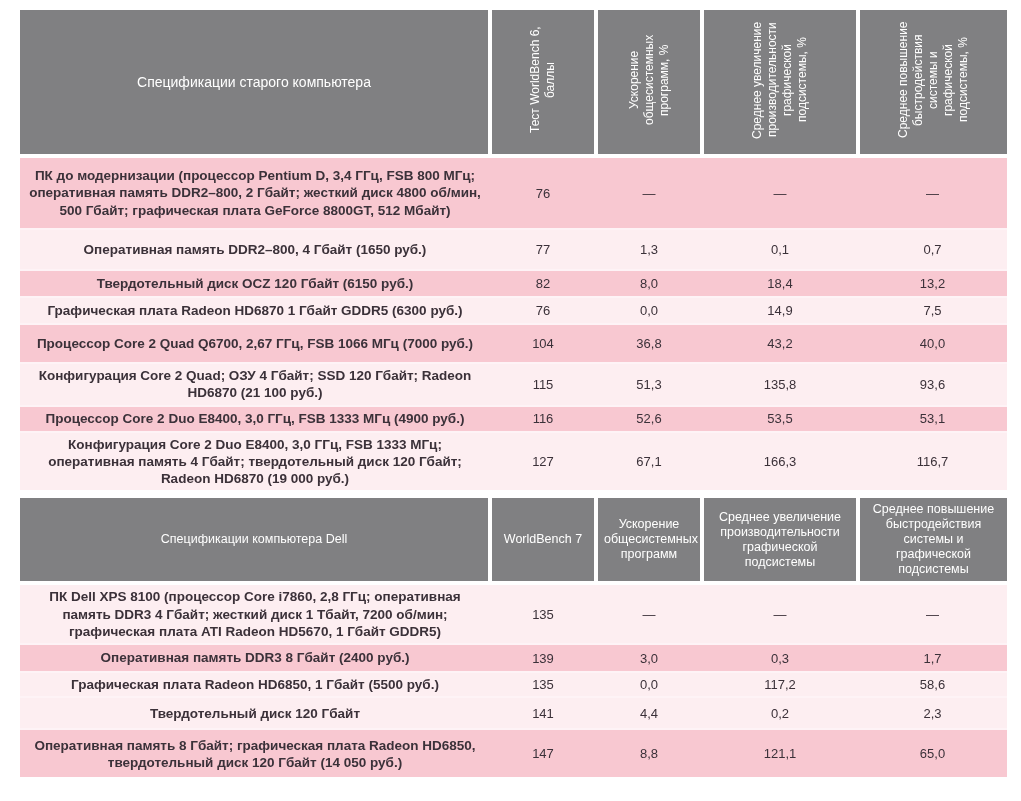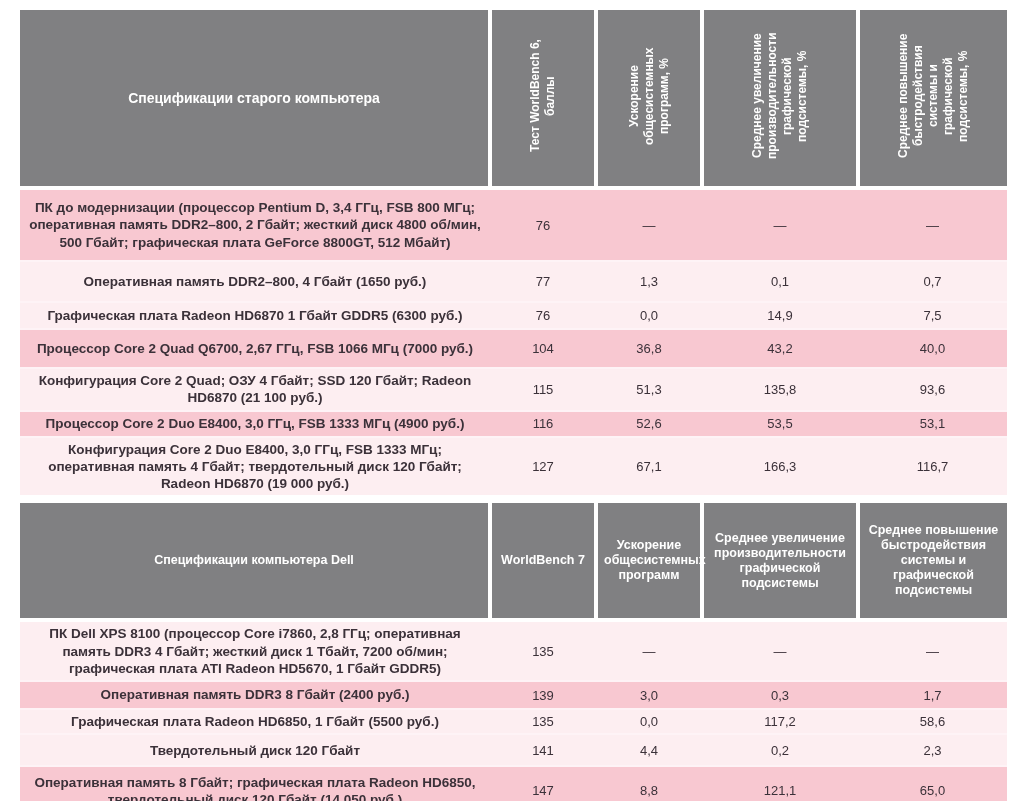--- a/index.html
+++ b/index.html
@@ -2,23 +2,23 @@
 <html style="--header-bg: #808082; --header-text: #ffffff; --row-dark: #f8c8d1; --row-light: #fdeef1; --text: #3b3139;"><head>
 <meta charset="utf-8">
 <style>
   html,body { margin:0; padding:0; background:#ffffff; }
   body { width:1021px; height:801px; font-family:"Liberation Sans", sans-serif; }
   .page { position:absolute; left:20px; top:10px; width:987px; }
   table { border-collapse:collapse; table-layout:fixed; width:987px; }
   th {
     background: var(--header-bg, #808082);
     color: var(--header-text, #ffffff);
-    font-weight:bold; vertical-align:middle; text-align:center;
+    font-weight:normal; vertical-align:middle; text-align:center;
     border-right:4px solid #ffffff; border-bottom:4px solid #ffffff;
-    padding:20px 6px;
+    padding:4px 6px;
   }
   th:last-child { border-right:none; }
   td {
     text-align:center; vertical-align:middle; padding:3px 8px;
     border-bottom:2px solid #fef3f6;
     color: var(--text, #3b3139);
   }
   tbody tr:last-child td { border-bottom:none; }
   tr.dark td  { background: var(--row-dark, #f8c8d1); }
   tr.light td { background: var(--row-light, #fdeef1); }
@@ -65,20 +65,27 @@
         <td class="val">—</td>
         <td class="val">—</td>
         <td class="val">—</td>
       </tr>
       <tr class="light" style="height:41px">
         <td class="name">Оперативная память DDR2–800, 4 Гбайт (1650 руб.)</td>
         <td class="val">77</td>
         <td class="val">1,3</td>
         <td class="val">0,1</td>
         <td class="val">0,7</td>
+      </tr>
+      <tr class="dark" style="height:27px">
+        <td class="name">Твердотельный диск OCZ 120 Гбайт (6150 руб.)</td>
+        <td class="val">82</td>
+        <td class="val">8,0</td>
+        <td class="val">18,4</td>
+        <td class="val">13,2</td>
       </tr>
       <tr class="light" style="height:27px">
         <td class="name">Графическая плата Radeon HD6870 1 Гбайт GDDR5 (6300 руб.)</td>
         <td class="val">76</td>
         <td class="val">0,0</td>
         <td class="val">14,9</td>
         <td class="val">7,5</td>
       </tr>
       <tr class="dark" style="height:39px">
         <td class="name">Процессор Core 2 Quad Q6700, 2,67 ГГц, FSB 1066 МГц (7000 руб.)</td>

